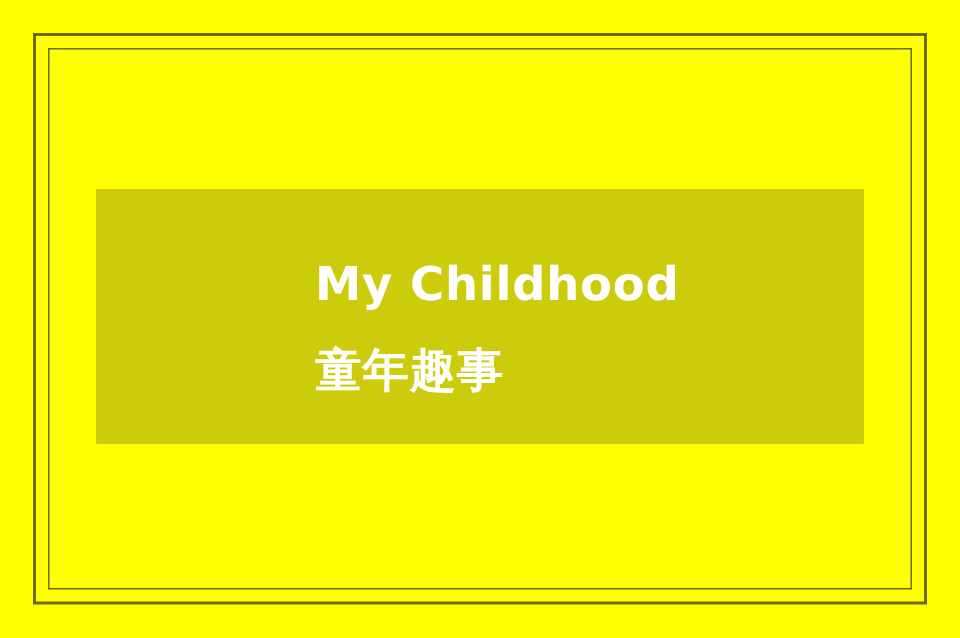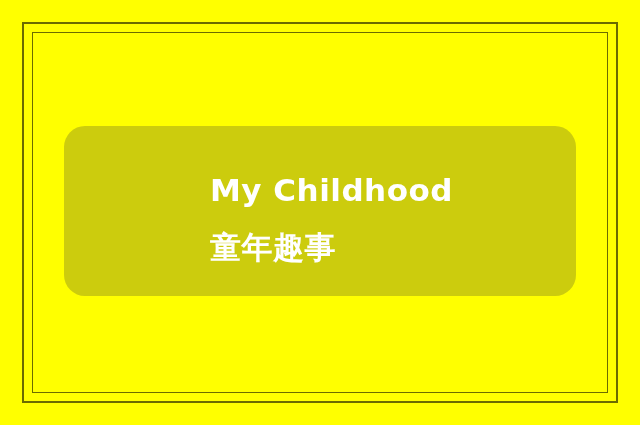--- a/index.html
+++ b/index.html
@@ -43,21 +43,20 @@
   
   .title-plate {
     position: absolute;
     left: 64px;
     top: 126px;
     width: 512px;
     height: 170px;
     background: #cccc0d;
     box-sizing: border-box;
     display: block;
-    border-radius: 21px;
   }
   .title-text {
     position: absolute;
     left: 146px;
     top: 36px;
     width: 260px;
     color: #ffffff;
     font-family: "DejaVu Sans", sans-serif;
     font-weight: bold;
     font-size: 31px;

